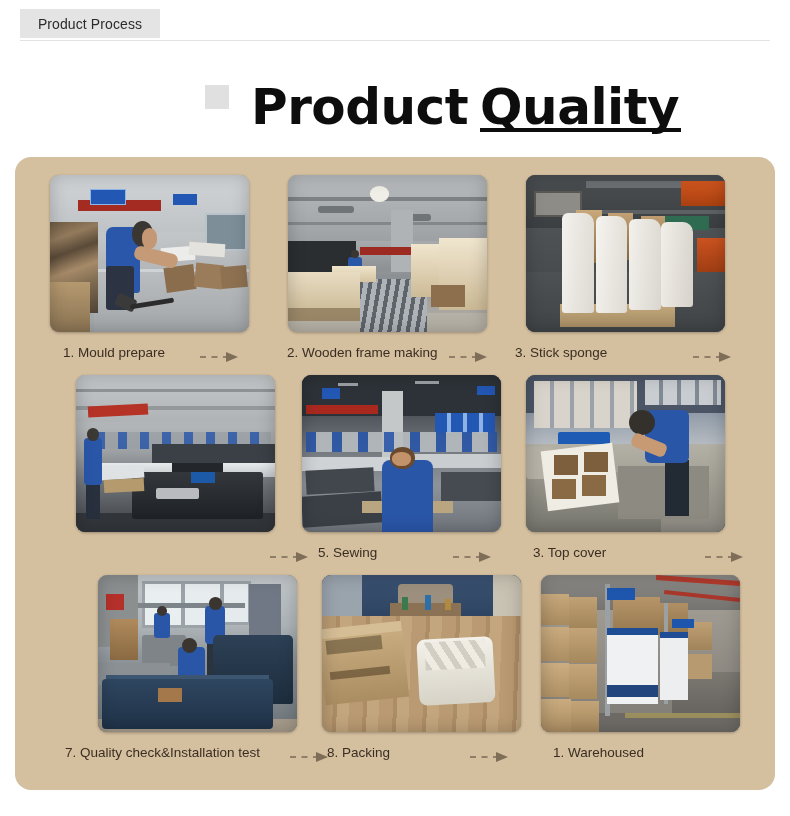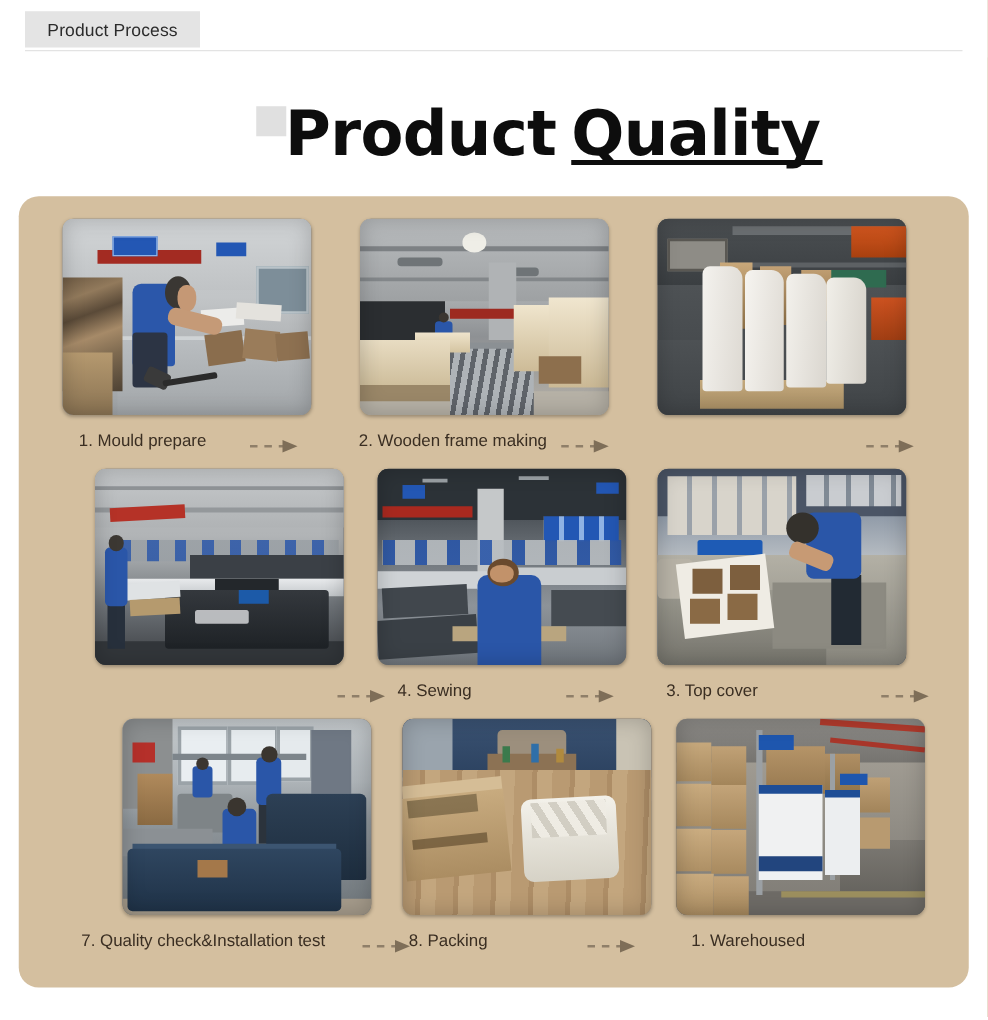--- a/index.html
+++ b/index.html
@@ -68,21 +68,21 @@
     left: 228px;
     top: 0px;
     font-size: 50px;
     font-weight: 700;
     color: #0d0d0d;
     letter-spacing: -0.5px;
     line-height: 70px;
     white-space: nowrap;
     font-family: "DejaVu Sans", sans-serif;
   }
-  .heading-text .w1 { margin-right: 12px; }
+  .heading-text .w1 { margin-right: 12px; margin-left: 23px; }
   .heading-text .w2 {
     position: relative;
   }
   .heading-text .w2::after {
     content: "";
     position: absolute;
     left: 0;
     right: -2px;
     bottom: 4px;
     height: 4px;
@@ -482,20 +482,21 @@
         <div class="dash"></div>
           <div class="head"></div>
       </div>
 
       <div class="caption" style="left:272px;">2. Wooden frame making</div>
       <div class="arrow" style="left:434px;">
         <div class="dash"></div>
           <div class="head"></div>
       </div>
 
+      <div class="caption" style="left:500px;">3. Stick sponge</div>
       <div class="arrow" style="left:678px;">
         <div class="dash"></div>
           <div class="head"></div>
       </div>
     </div>
 
     <div class="row r2">
 
       <div class="photo pw" style="left:61px;">
         <div class="scene">
@@ -569,21 +570,21 @@
             <div class="lay i6-parm"></div>
         </div>
         <div class="photo-vignette"></div>
       </div>
 
       <div class="arrow" style="left:255px;">
         <div class="dash"></div>
           <div class="head"></div>
       </div>
 
-      <div class="caption" style="left:303px;">4. Sewing</div>
+      <div class="caption" style="left:303px;">5. Sewing</div>
       <div class="arrow" style="left:438px;">
         <div class="dash"></div>
           <div class="head"></div>
       </div>
 
       <div class="caption" style="left:518px;">3. Top cover</div>
       <div class="arrow" style="left:690px;">
         <div class="dash"></div>
           <div class="head"></div>
       </div>

